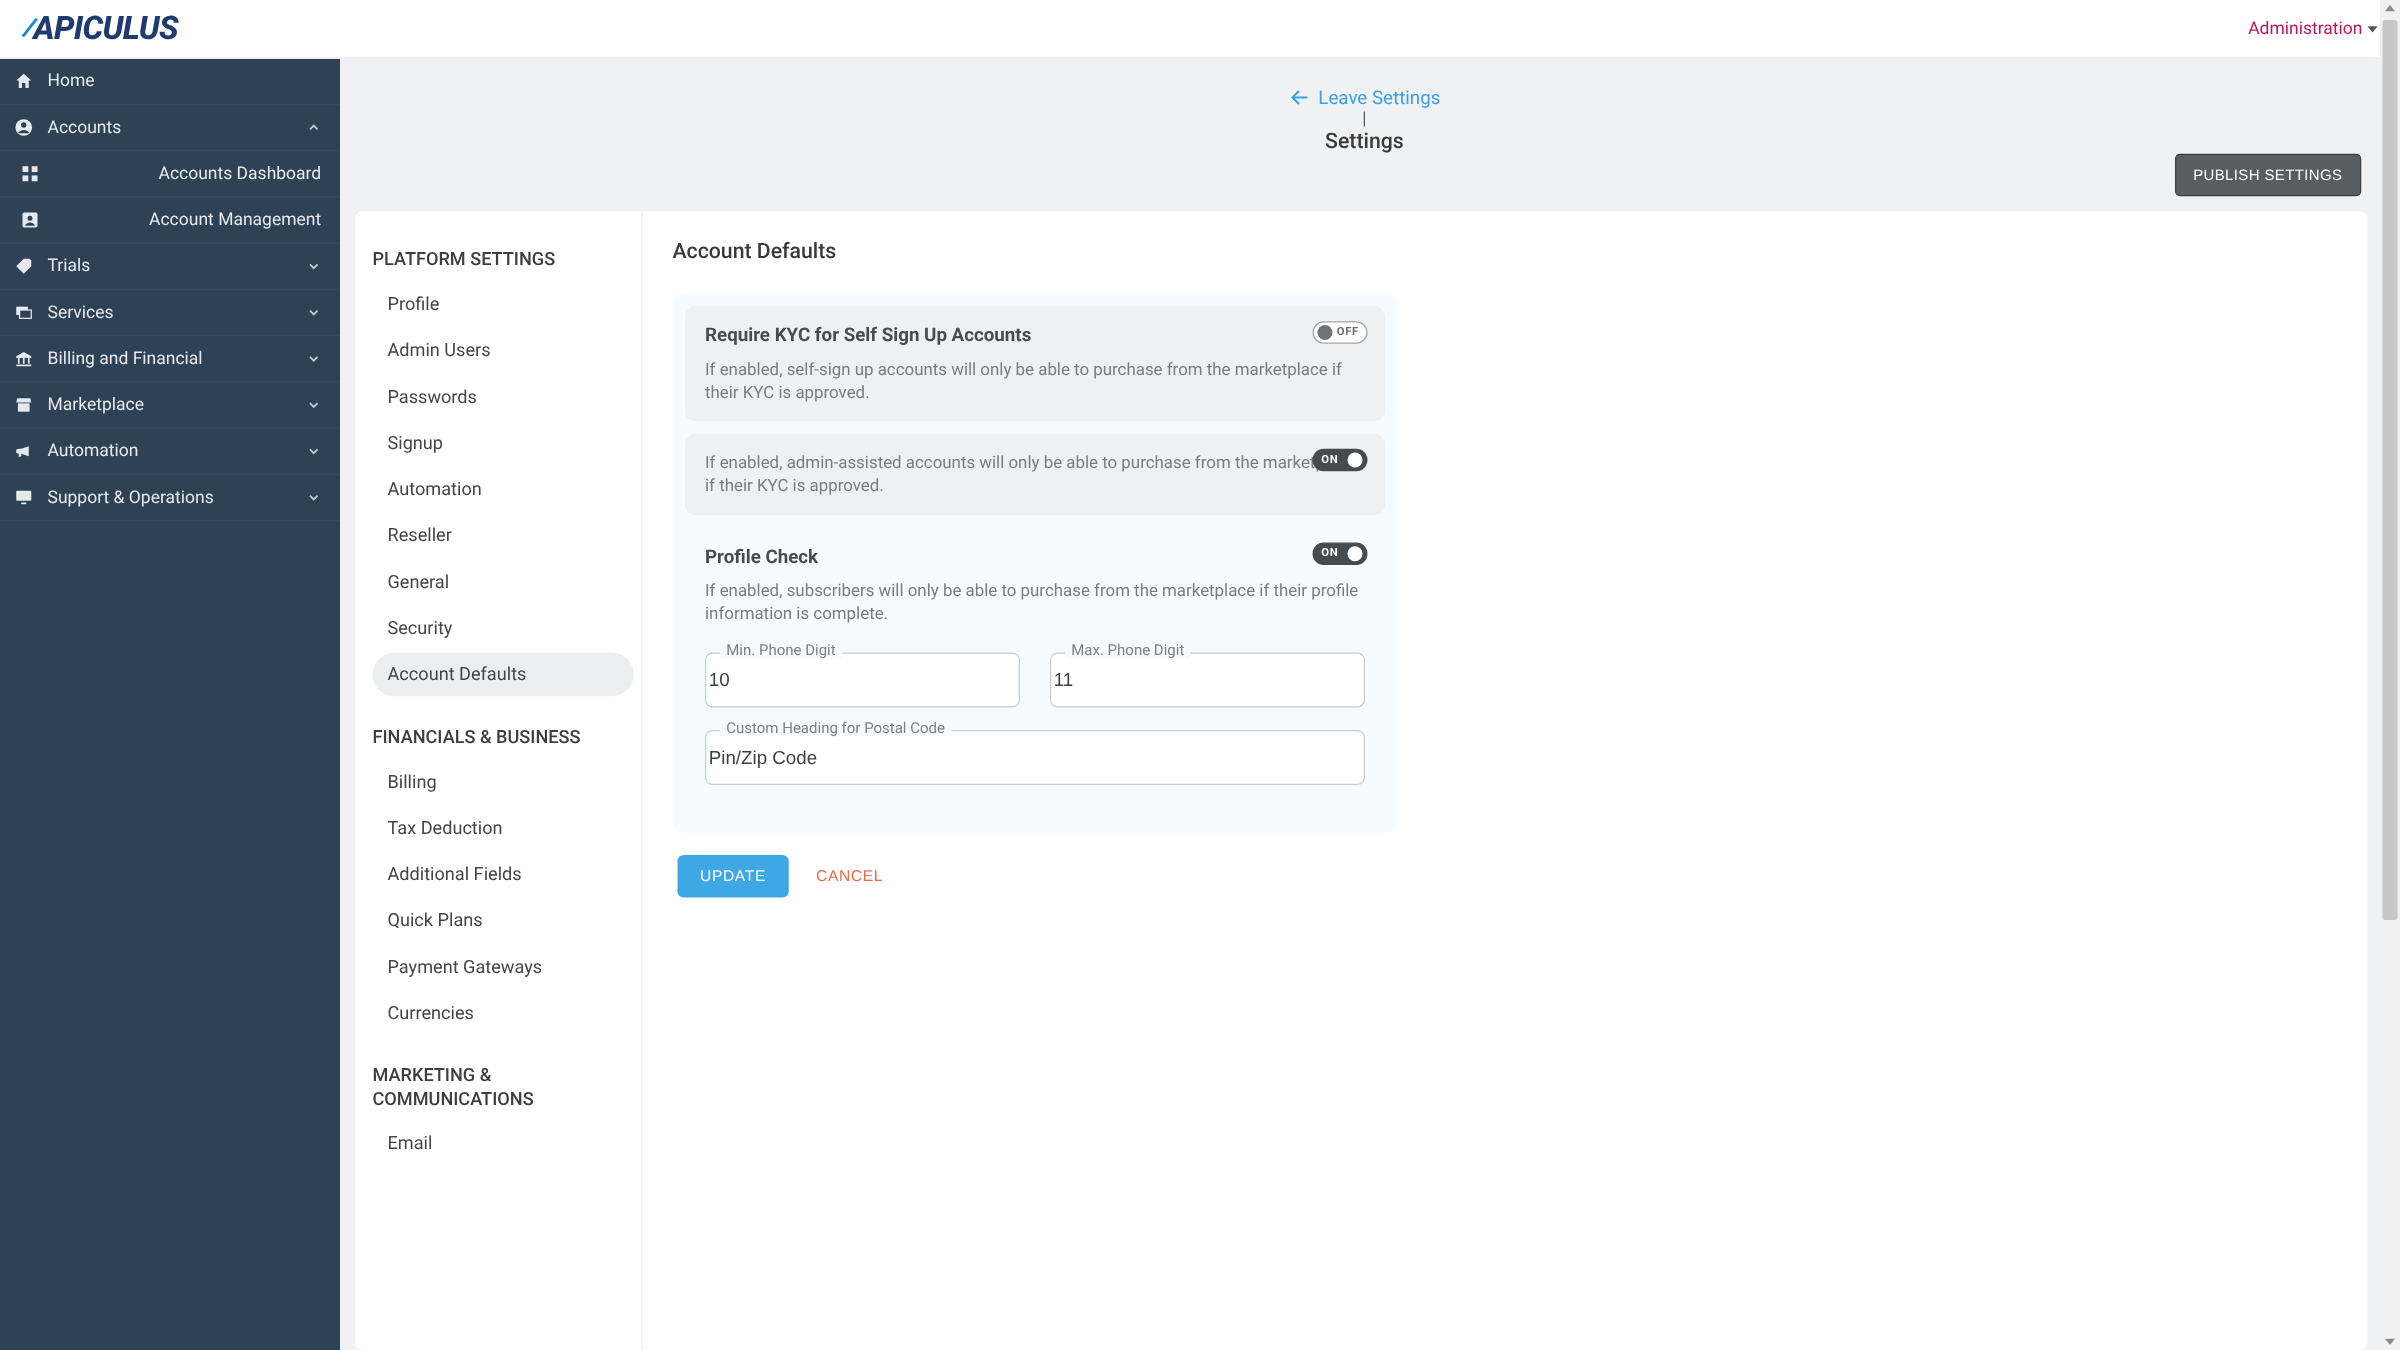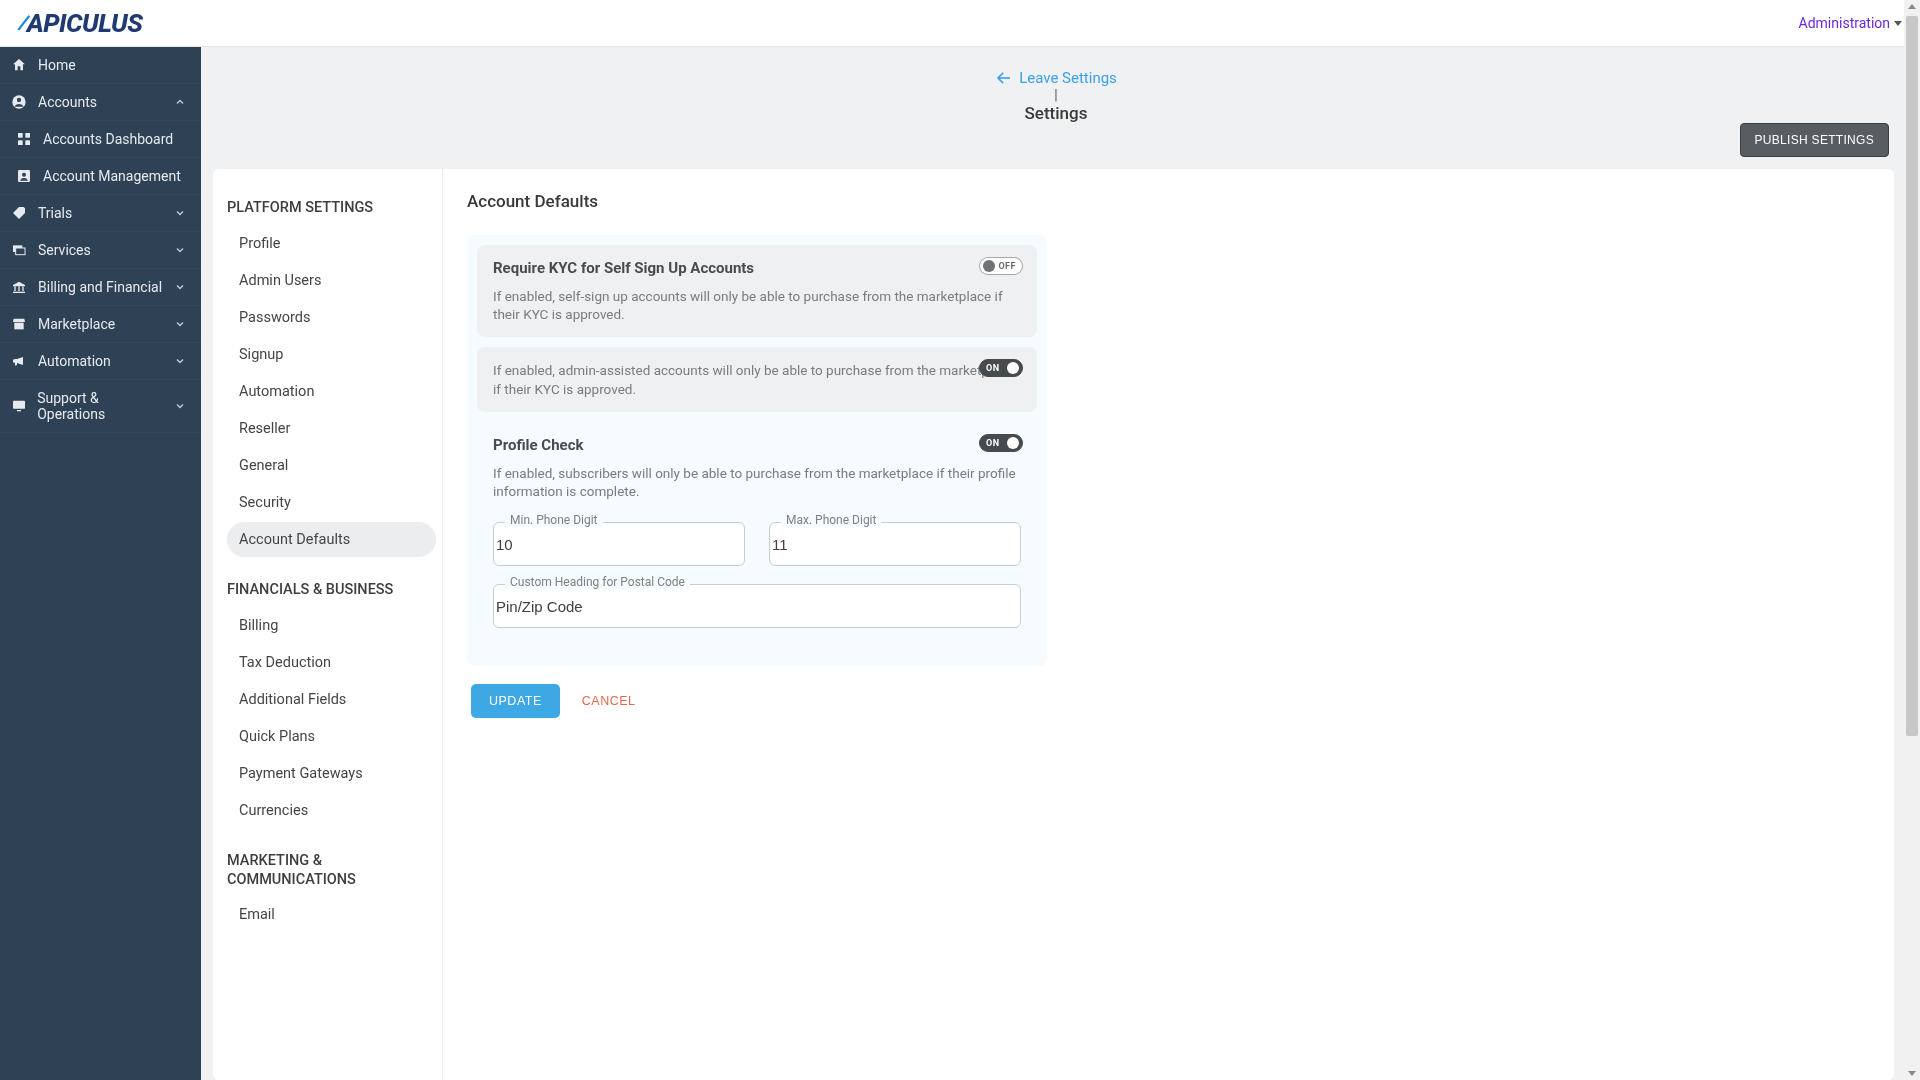--- a/index.html
+++ b/index.html
@@ -28,21 +28,21 @@
     font-style: italic;
     font-weight: 800;
     font-size: 26px;
     color: #203b72;
     letter-spacing: -0.5px;
     user-select: none;
   }
   .logo .slash { color: #1a8bd0; font-weight: 900; margin-right: -2px; }
   .admin-menu {
     font-size: 14px;
-    color: #6d28d9;
+    color: #be185d;
     cursor: pointer;
     display: flex;
     align-items: center;
     gap: 4px;
   }
   .caret-down {
     display: inline-block;
     width: 0; height: 0;
     border-left: 4px solid transparent;
     border-right: 4px solid transparent;
@@ -73,21 +73,21 @@
   }
   .viewport-scroll .arrow-up { top: 4px; border-bottom: 5px solid #8a8a8a; }
   .viewport-scroll .arrow-down { bottom: 4px; border-top: 5px solid #8a8a8a; }
 
   .layout {
     display: flex;
     height: calc(100% - 47px);
   }
 
   .sidebar {
-    width: 201px;
+    width: 272px;
     background: #2f4154;
     color: #d9dee3;
     overflow-y: auto;
   }
   .side-item {
     display: flex;
     align-items: center;
     gap: 10px;
     padding: 10px 15px 10px 10px;
     font-size: 14px;
@@ -109,20 +109,21 @@
   }
   .side-sub {
     padding: 10px 15px 10px 15px;
     display: flex;
     align-items: center;
     gap: 10px;
     font-size: 14px;
     color: #e6eaef;
     cursor: pointer;
     border-bottom: 1px solid rgba(255,255,255,0.04);
+    justify-content: space-between;
   }
   .side-sub .icon { width: 18px; display:flex; justify-content:center; }
 
   .main {
     flex: 1;
     background: #f0f1f2;
     display: flex;
     flex-direction: column;
     padding: 12px 26px 0 12px;
     overflow: hidden;

